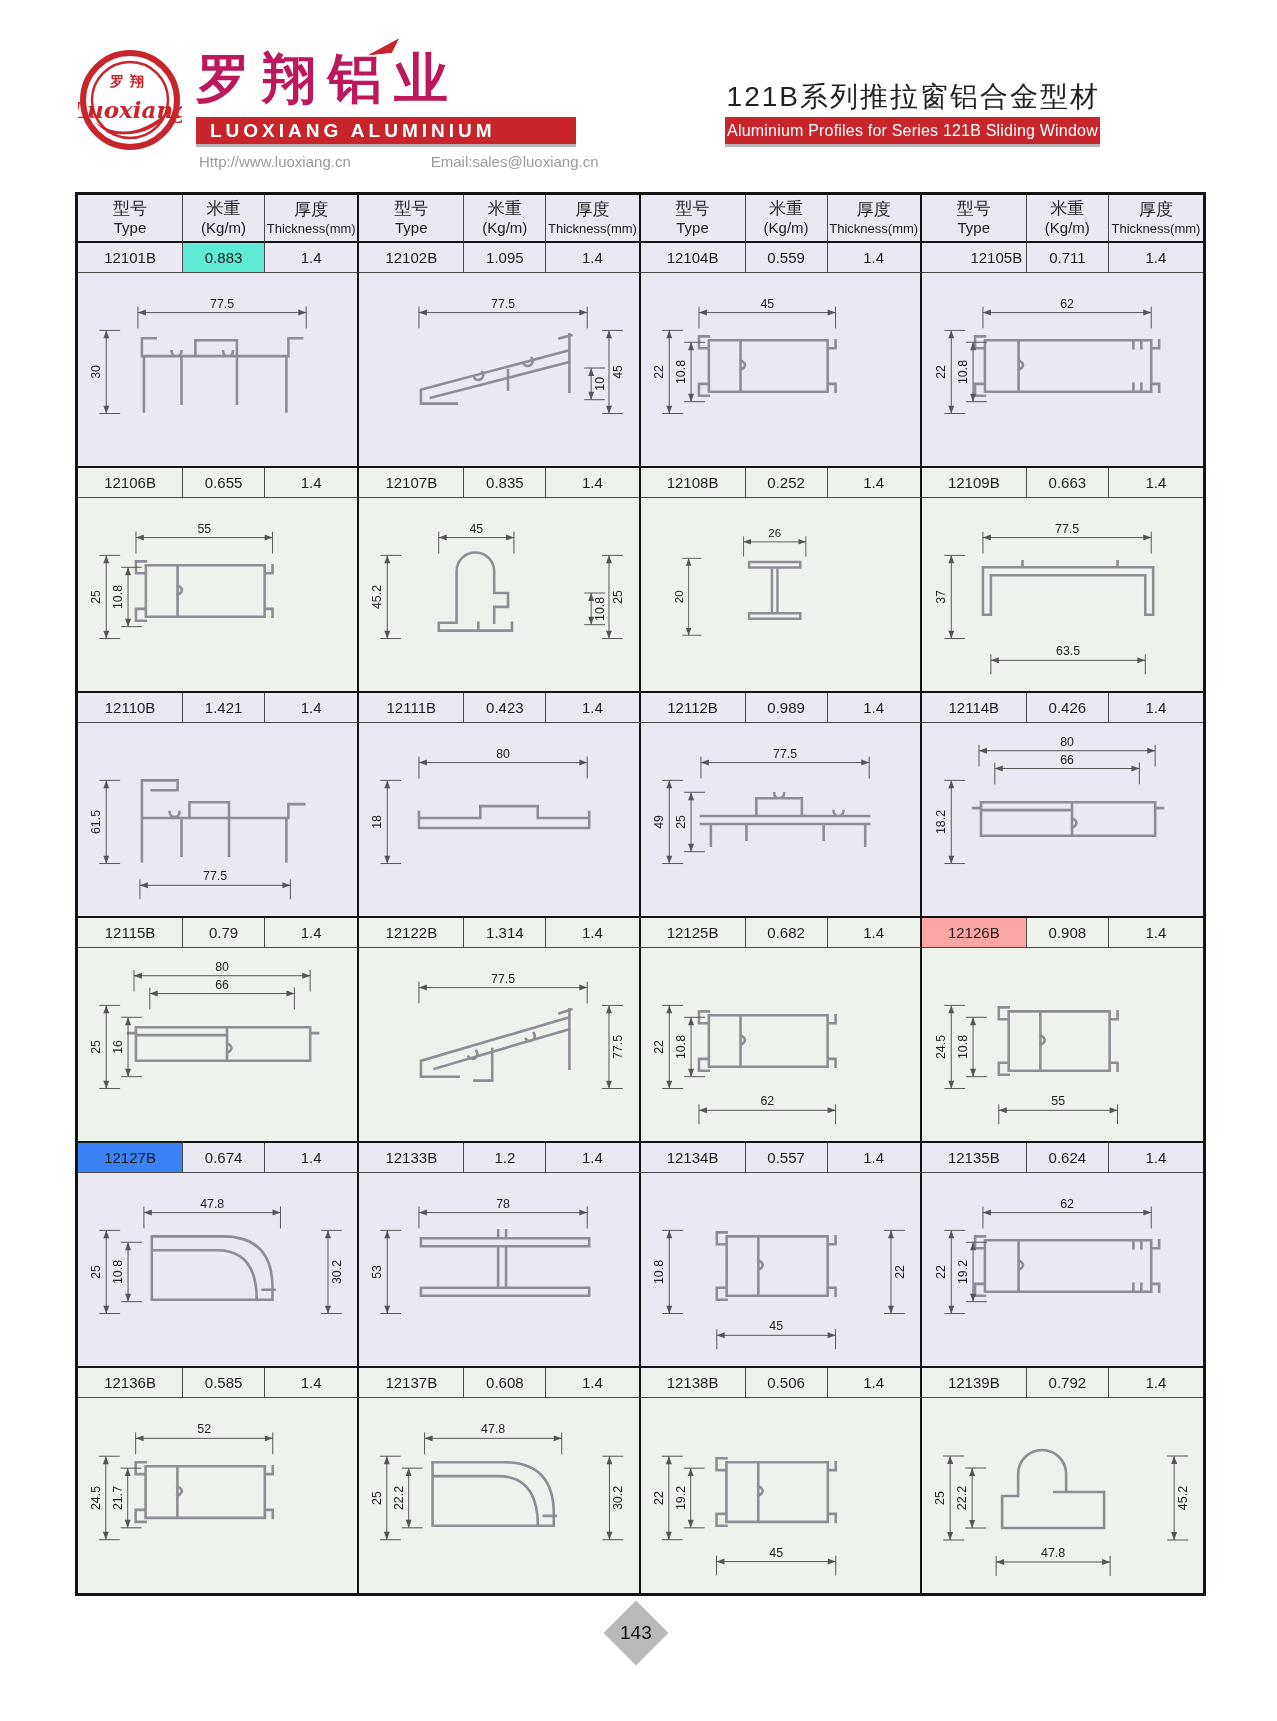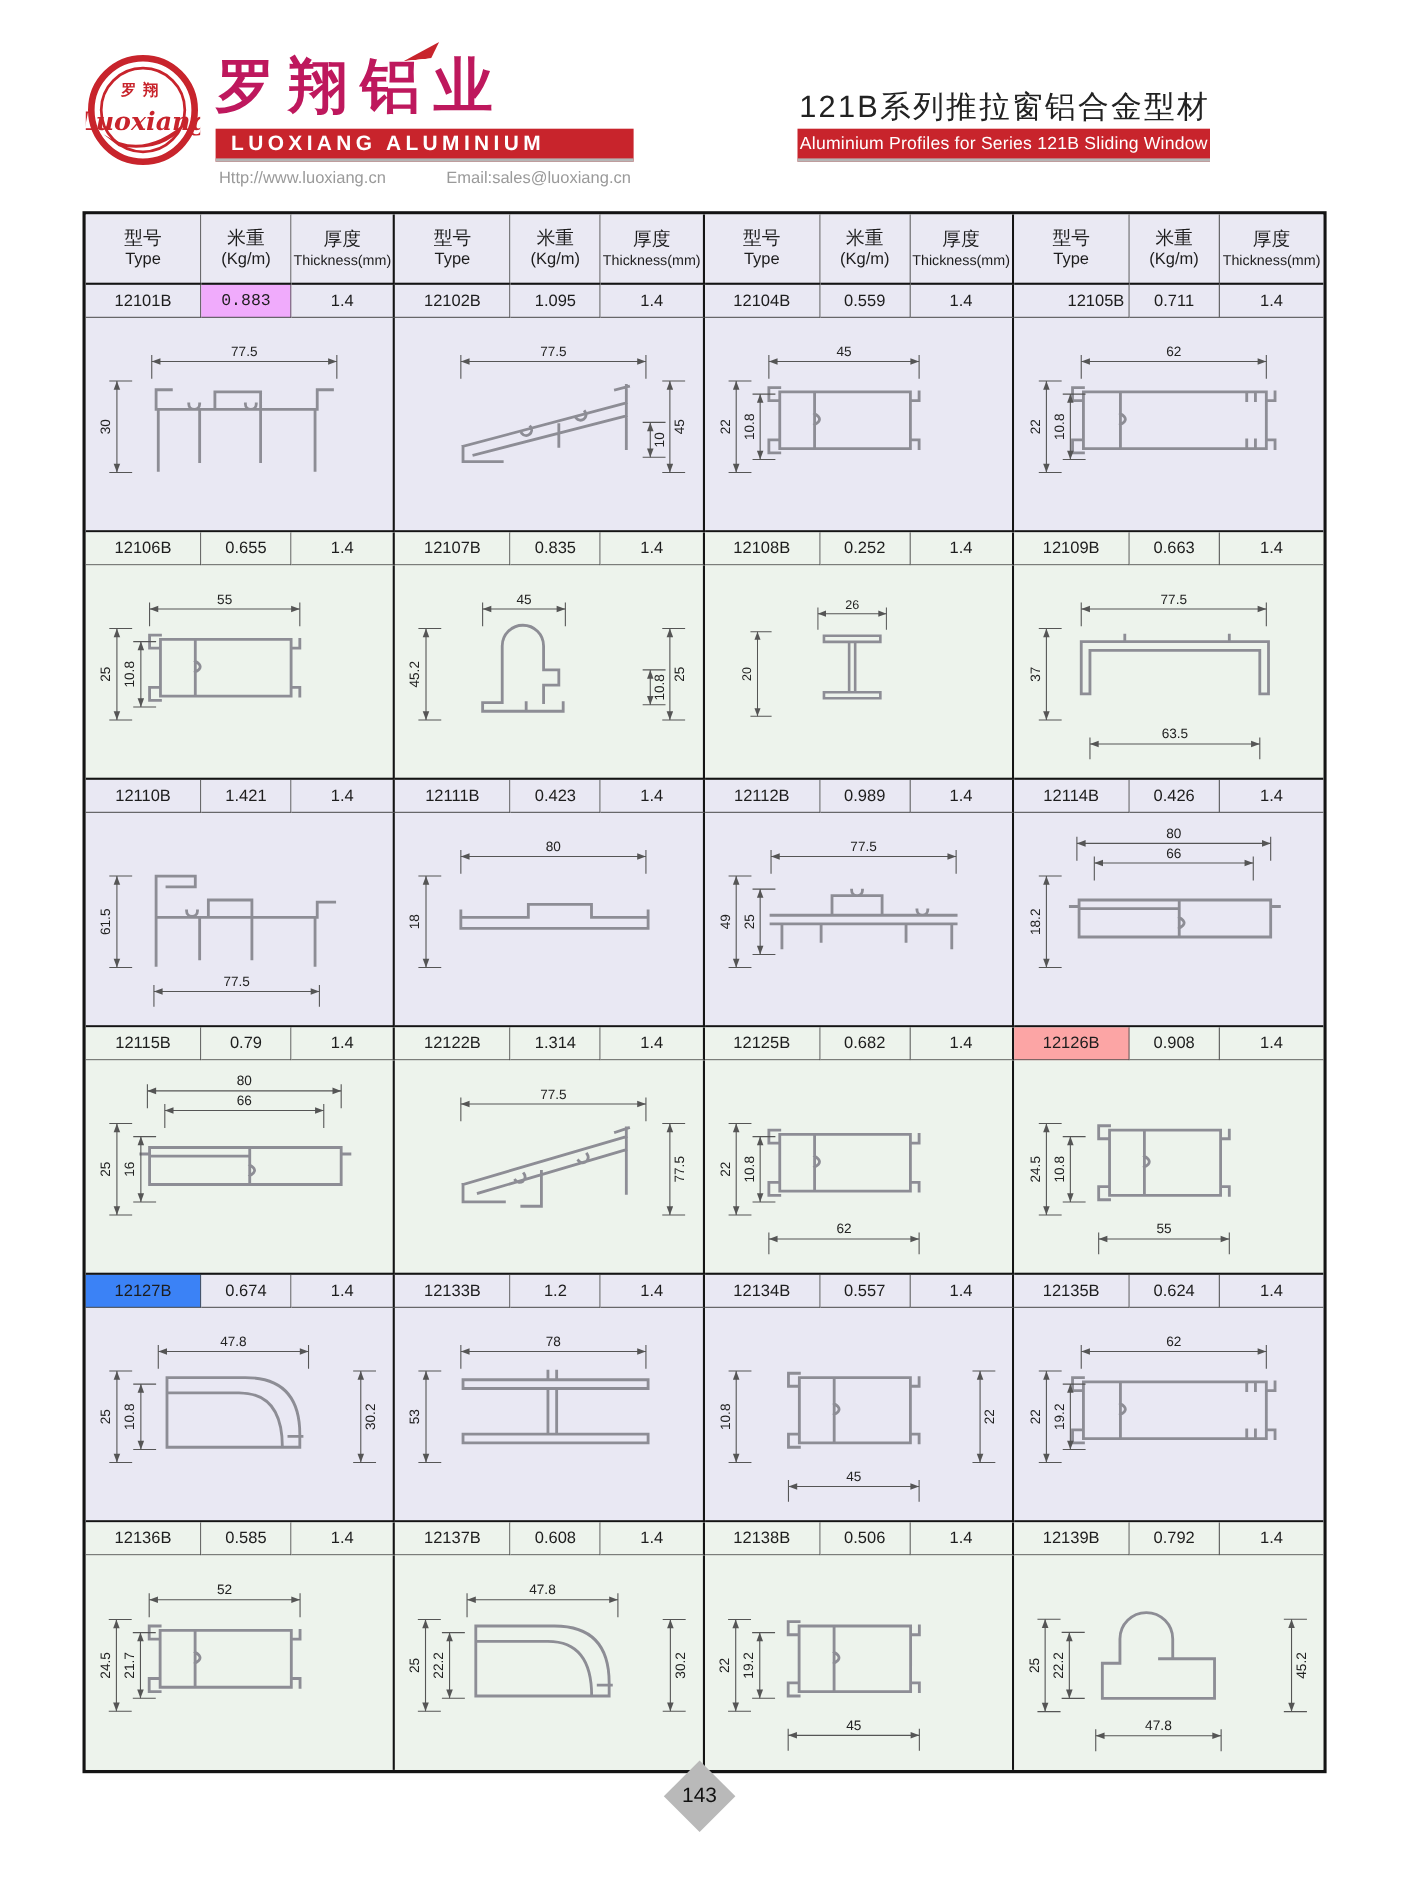--- a/index.html
+++ b/index.html
@@ -12,34 +12,34 @@
             color:#be185d;letter-spacing:12px;line-height:64px;white-space:nowrap;}
   .brand-accent{position:absolute;left:366px;top:40px;width:34px;height:14px;background:#c8242c;
             clip-path:polygon(0 100%,100% 0,74% 100%);transform:rotate(-6deg);}
   .redbar{position:absolute;top:117px;height:27px;background:#c8242c;color:#fff;
             border-bottom:3px solid #b5b5b5;box-sizing:content-box;}
   .redbar.left{left:196px;width:366px;font-size:19px;font-weight:700;letter-spacing:4px;
             line-height:27px;padding-left:14px;}
   .redbar.right{left:725px;width:375px;font-size:16px;line-height:27px;text-align:center;
             letter-spacing:0.2px;}
   .contact{position:absolute;left:199px;top:153px;font-size:15px;color:#9a9a9a;white-space:nowrap;}
-  .contact .site{margin-right:55px;}
+  .contact .site{margin-right:80px;}
   .series-cn{position:absolute;left:640px;top:78px;width:460px;text-align:right;
             font-size:28px;color:#222;letter-spacing:2px;white-space:nowrap;}
 
   
   .catalog-table{position:absolute;left:75px;top:192px;width:1125px;
       display:grid;grid-template-columns:repeat(4, 10.5fr 8.2fr 9.4fr);
       border:3px solid #141414;background:#fff;}
   .cell{box-sizing:border-box;border-right:1px solid #4a4a4a;border-bottom:1px solid #4a4a4a;
       display:flex;flex-direction:column;align-items:center;justify-content:center;
       color:#1d1d1d;overflow:hidden;}
   .cell.ge{border-right:2px solid #141414;}
   .cell.re{border-right:none;}
-  .cell.head{height:64px;border-bottom:2px solid #141414;background:#eae9f3;line-height:1.25;}
+  .cell.head{height:48px;border-bottom:2px solid #141414;background:#eae9f3;line-height:1.25;}
   .cell.head .h1{font-size:17px;}
   .cell.head .h2{font-size:15px;}
   .cell.head .h2.sm{font-size:13px;}
   .cell.val{height:30px;font-size:15px;}
   .cell.draw{height:195px;border-bottom:2px solid #141414;display:block;}
   .cell.draw.be{border-bottom:none;}
   .cell.draw svg{display:block;width:100%;height:100%;}
 
   
   .pf{fill:none;stroke:#8d8d95;stroke-width:2.6;stroke-linecap:square;stroke-linejoin:miter;}
@@ -122,21 +122,21 @@
       </div>
       <div class="cell head">
         <div class="h1">米重</div>
         <div class="h2">(Kg/m)</div>
       </div>
       <div class="cell head re">
         <div class="h1">厚度</div>
         <div class="h2 sm">Thickness(mm)</div>
       </div>
       <div class="cell val" style="background: rgb(233, 232, 243);">12101B</div>
-      <div class="cell val" style="background: #f0abfc; font-family: Liberation Mono, monospace;">0.883</div>
+      <div class="cell val" style="background: #5eead4;">0.883</div>
       <div class="cell val ge" style="background: rgb(233, 232, 243);">1.4</div>
       <div class="cell val" style="background: rgb(233, 232, 243);">12102B</div>
       <div class="cell val" style="background: rgb(233, 232, 243);">1.095</div>
       <div class="cell val ge" style="background: rgb(233, 232, 243);">1.4</div>
       <div class="cell val" style="background: rgb(233, 232, 243);">12104B</div>
       <div class="cell val" style="background: rgb(233, 232, 243);">0.559</div>
       <div class="cell val ge" style="background: rgb(233, 232, 243);">1.4</div>
       <div class="cell val" style="background: rgb(233, 232, 243); padding-left: 45px;">12105B</div>
       <div class="cell val" style="background: rgb(233, 232, 243);">0.711</div>
       <div class="cell val re" style="background: rgb(233, 232, 243);">1.4</div>

